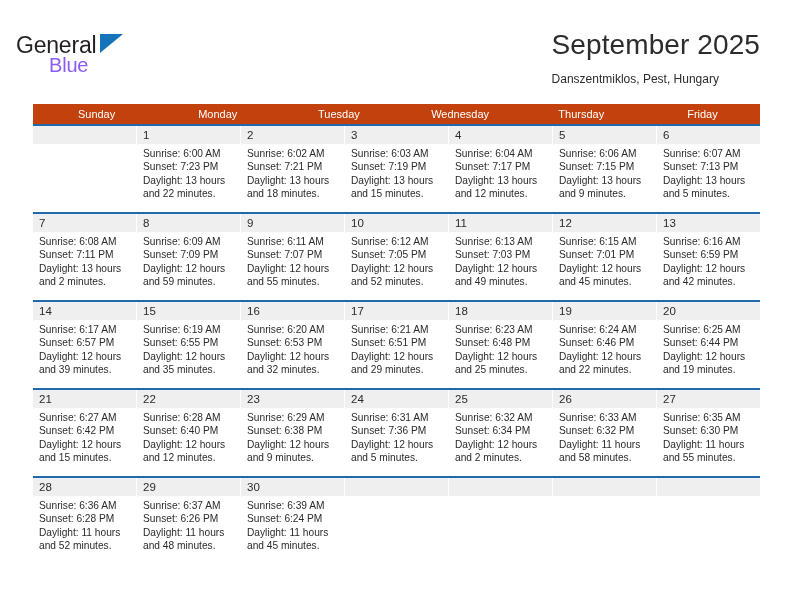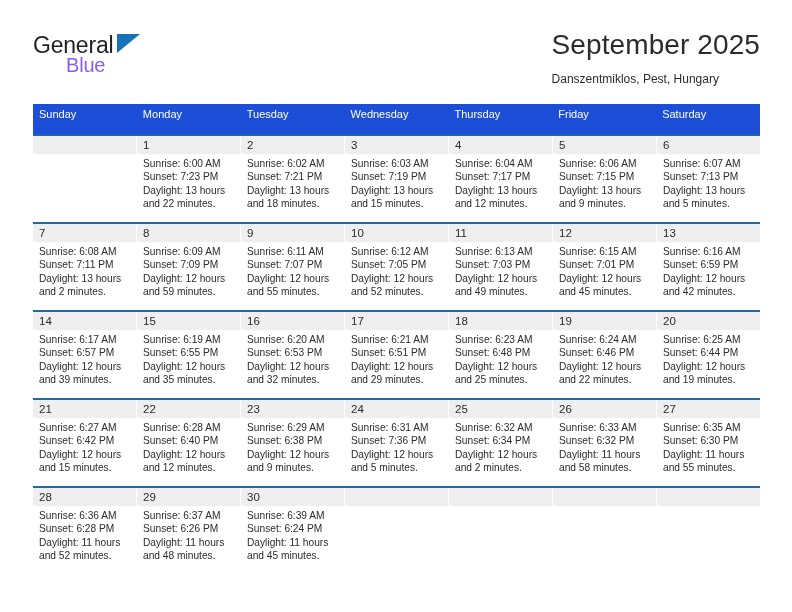--- a/index.html
+++ b/index.html
@@ -18,21 +18,21 @@
   .page {
     position: relative;
     width: 792px;
     height: 612px;
     box-sizing: border-box;
   }
 
   
   .header {
     position: absolute;
-    left: 33px;
+    left: 16px;
     top: 28px;
     right: 32px;
     height: 68px;
   }
 
   .brand {
     position: absolute;
     left: 0;
     top: 4px;
     width: 200px;
@@ -93,22 +93,23 @@
   
   .calendar {
     position: absolute;
     left: 33px;
     top: 104px;
     width: 727px;
   }
 
   .weekday-row {
     display: flex;
-    background: #1d4ed8;
-    height: 30px;
+    background: #c2410c;
+    height: 20px;
+    text-align: center;
   }
   .weekday {
     flex: 1 1 0;
     box-sizing: border-box;
     color: #ffffff;
     font-size: 11px;
     line-height: 20px;
     padding-left: 6px;
     white-space: nowrap;
     overflow: hidden;
@@ -182,21 +183,20 @@
 
   <div class="calendar">
 
     <div class="weekday-row">
       <div class="weekday">Sunday</div>
       <div class="weekday">Monday</div>
       <div class="weekday">Tuesday</div>
       <div class="weekday">Wednesday</div>
       <div class="weekday">Thursday</div>
       <div class="weekday">Friday</div>
-      <div class="weekday">Saturday</div>
     </div>
 
     <div class="week-row">
       <div class="day-cell empty">
         <div class="daynum-band"></div>
         <div class="info">
           <div></div>
           <div></div>
           <div></div>
           <div></div>

